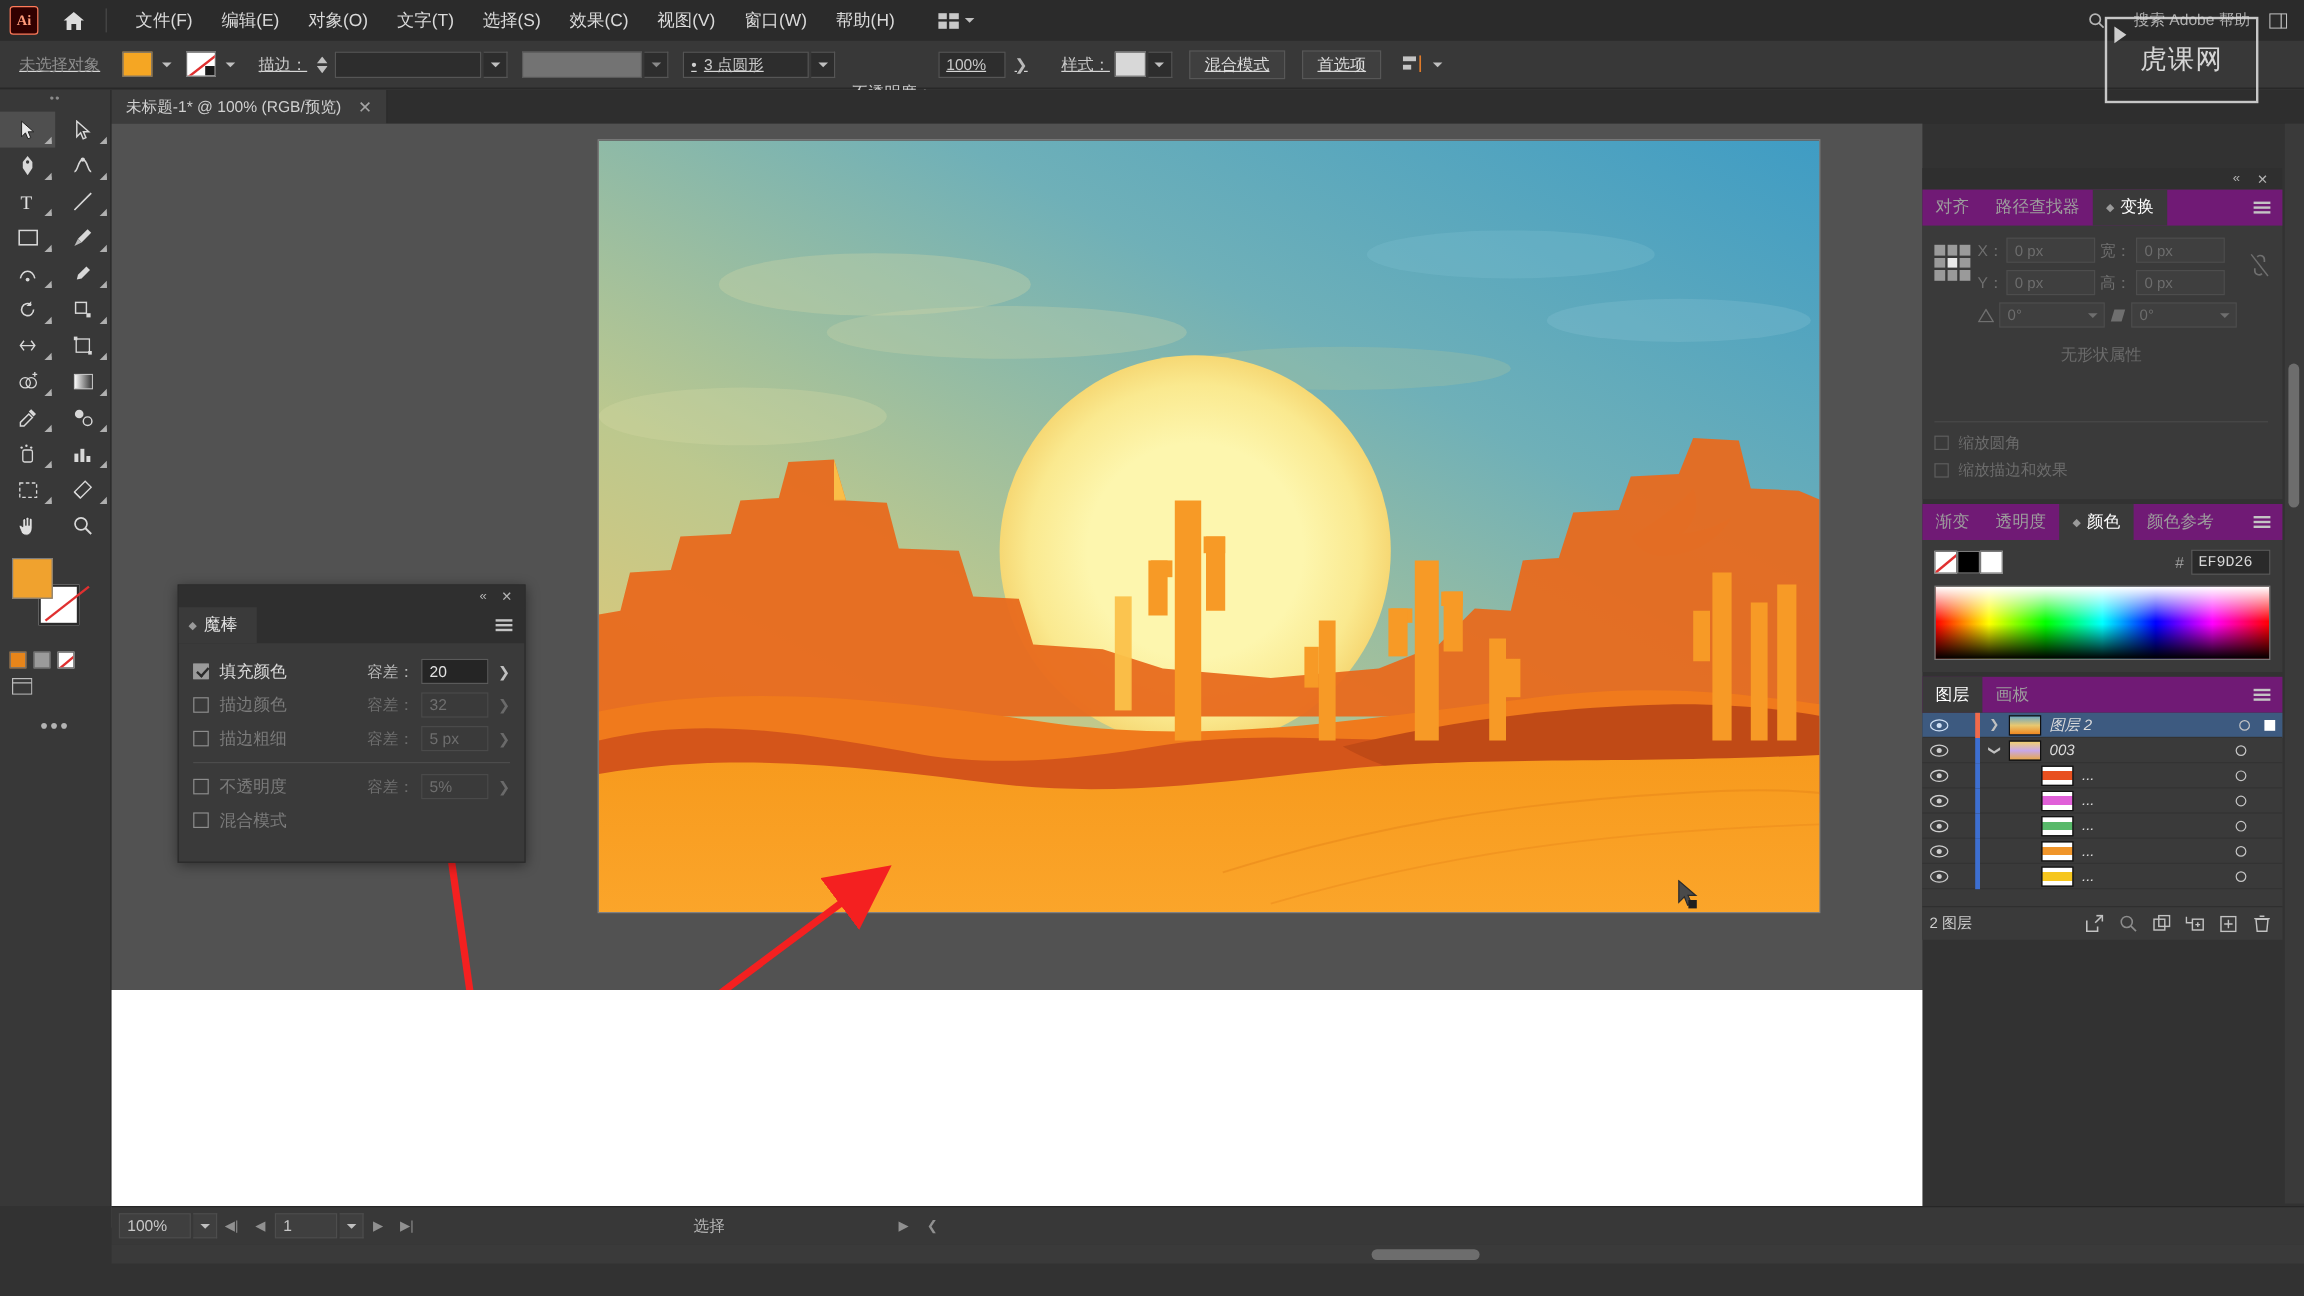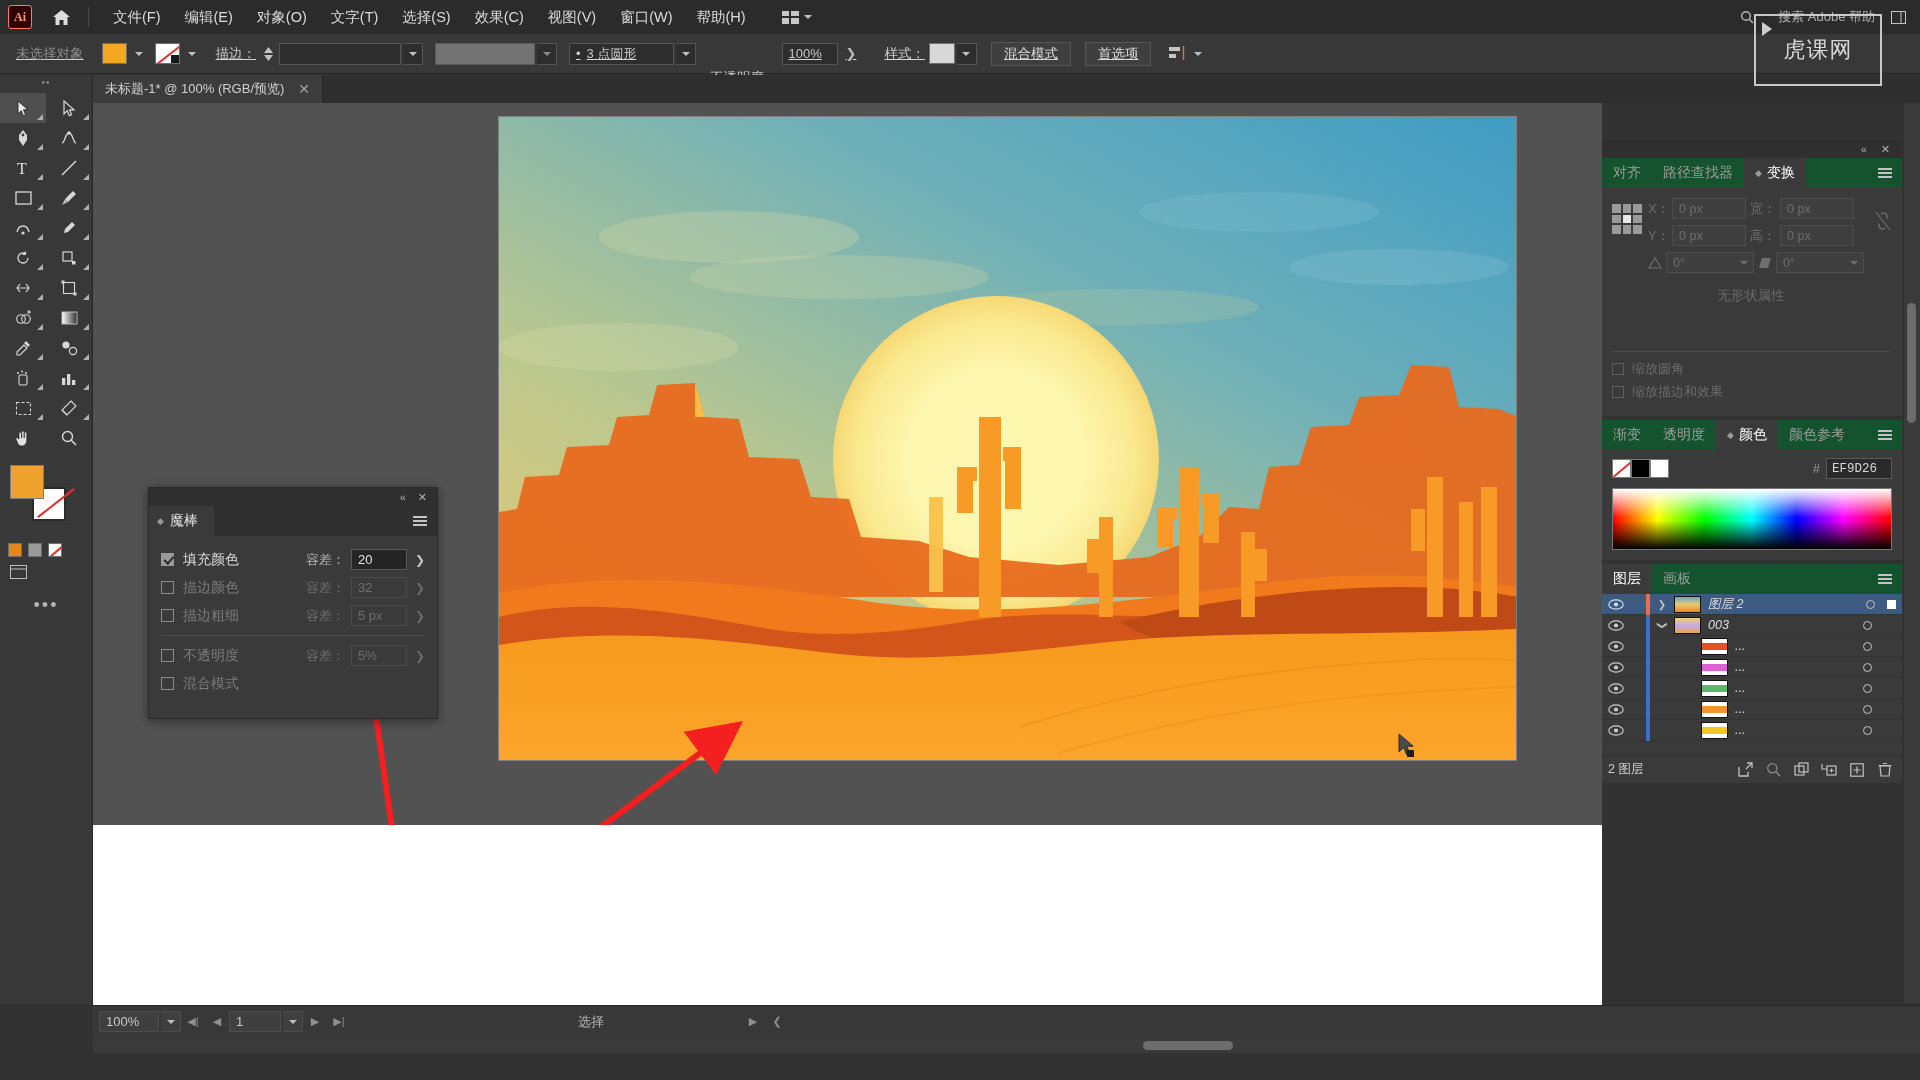--- a/index.html
+++ b/index.html
@@ -196,21 +196,21 @@
   .mw-div { height:1px;background:#4c4c4c;margin: 6px 2px 6px 0; }
 
   
   #rightpanels {
     position: absolute; left: 1602px; top: 140px; width: 300px; height: 850px;
   }
   .panel { background:#3a3a3a; margin-bottom: 2px; }
   .panel-titlebar { height:18px; background:#2f2f2f; display:flex;align-items:center;justify-content:flex-end;gap:14px;padding-right:12px;}
   .panel-titlebar span { font-size:11px;color:#b3b3b3; }
   .panel-tabs {
-    height: 30px; background:#14532d; display:flex;align-items:stretch;
+    height: 30px; background:#701a75; display:flex;align-items:stretch;
   }
   .ptab {
     display:flex;align-items:center; padding: 0 11px; font-size:14px; color:#9d9d9d; gap:5px;
   }
   .ptab.active { background:#3a3a3a; color:#fff; }
   .ptab .grip { font-size:9px; color:#9a9a9a; }
   .pmenu { margin-left:auto; display:flex;align-items:center;padding-right:10px;color:#c4c4c4;font-size:14px;}
   .hamb { width:14px; }
   .hamb i { display:block; height:1.7px; background:#c4c4c4; margin:2.6px 0; }
 

